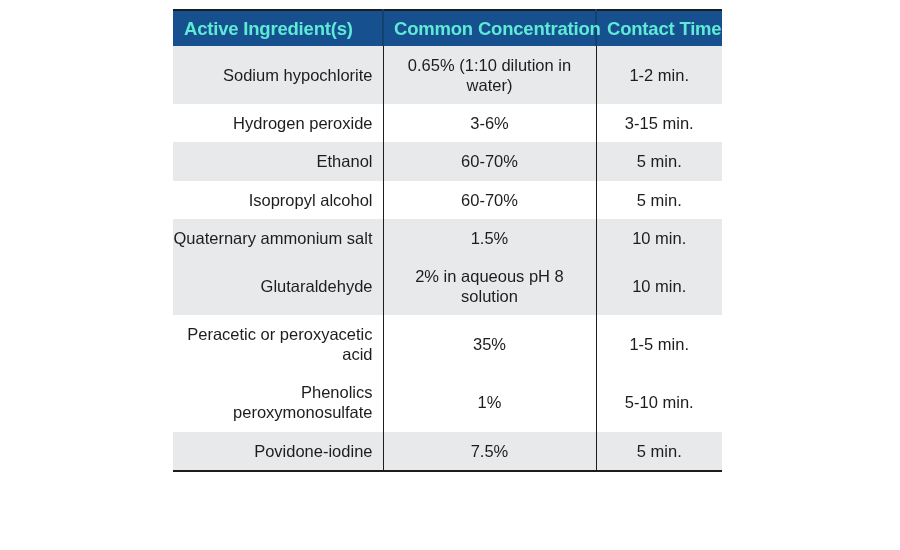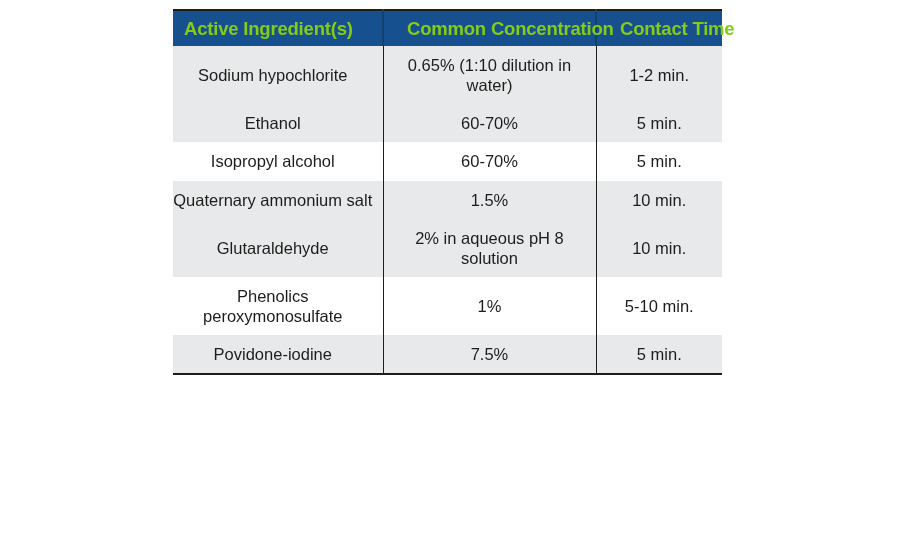--- a/index.html
+++ b/index.html
@@ -38,27 +38,27 @@
 
   table.disinfectant-table col.col-ingredient { width: 210px; }
   table.disinfectant-table col.col-concentration { width: 213px; }
   table.disinfectant-table col.col-time { width: 126px; }
 
   
   thead tr.header-row {
     background: #17508f;
   }
   thead th {
-    color: #84cc16;
+    color: #5eead4;
     font-family: "Liberation Sans Narrow", "Liberation Sans", sans-serif;
     font-weight: bold;
     font-size: 18.5px;
     letter-spacing: -0.2px;
     height: 36px;
-    padding: 0 23px;
+    padding: 0 10px;
     vertical-align: middle;
     box-sizing: border-box;
     white-space: nowrap;
   }
   thead th.th-ingredient {
     text-align: left;
     padding-left: 11px;
   }
   thead th.th-concentration,
   thead th.th-time {
@@ -68,21 +68,21 @@
   
   tbody td {
     font-size: 16.5px;
     color: #1d1d1b;
     line-height: 1.22;
     padding: 9px 10px;
     vertical-align: middle;
     box-sizing: border-box;
   }
   tbody td.cell-ingredient {
-    text-align: center;
+    text-align: right;
     padding-left: 0;
   }
   tbody td.cell-concentration,
   tbody td.cell-time {
     text-align: center;
     border-left: 1.5px solid #1d1d1b;
   }
 
   tbody tr.row-shaded td { background: #e8e9eb; }
   tbody tr.row-plain  td { background: #ffffff; }
@@ -104,20 +104,25 @@
           <th class="th-concentration">Common Concentration</th>
           <th class="th-time">Contact Time</th>
         </tr>
       </thead>
       <tbody id="table-body">
           <tr class="row-shaded">
             <td class="cell-ingredient">Sodium hypochlorite</td>
             <td class="cell-concentration">0.65% (1:10 dilution in water)</td>
             <td class="cell-time">1-2 min.</td>
           </tr>
+          <tr class="row-plain">
+            <td class="cell-ingredient">Hydrogen peroxide</td>
+            <td class="cell-concentration">3-6%</td>
+            <td class="cell-time">3-15 min.</td>
+          </tr>
           <tr class="row-shaded">
             <td class="cell-ingredient">Ethanol</td>
             <td class="cell-concentration">60-70%</td>
             <td class="cell-time">5 min.</td>
           </tr>
           <tr class="row-plain">
             <td class="cell-ingredient">Isopropyl alcohol</td>
             <td class="cell-concentration">60-70%</td>
             <td class="cell-time">5 min.</td>
           </tr>
@@ -125,20 +130,25 @@
             <td class="cell-ingredient">Quaternary ammonium salt</td>
             <td class="cell-concentration">1.5%</td>
             <td class="cell-time">10 min.</td>
           </tr>
           <tr class="row-shaded">
             <td class="cell-ingredient">Glutaraldehyde</td>
             <td class="cell-concentration">2% in aqueous pH 8 solution</td>
             <td class="cell-time">10 min.</td>
           </tr>
           <tr class="row-plain">
+            <td class="cell-ingredient">Peracetic or peroxyacetic acid</td>
+            <td class="cell-concentration">35%</td>
+            <td class="cell-time">1-5 min.</td>
+          </tr>
+          <tr class="row-plain">
             <td class="cell-ingredient">Phenolics peroxymonosulfate</td>
             <td class="cell-concentration">1%</td>
             <td class="cell-time">5-10 min.</td>
           </tr>
           <tr class="row-shaded">
             <td class="cell-ingredient">Povidone-iodine</td>
             <td class="cell-concentration">7.5%</td>
             <td class="cell-time">5 min.</td>
           </tr>
         </tbody>

